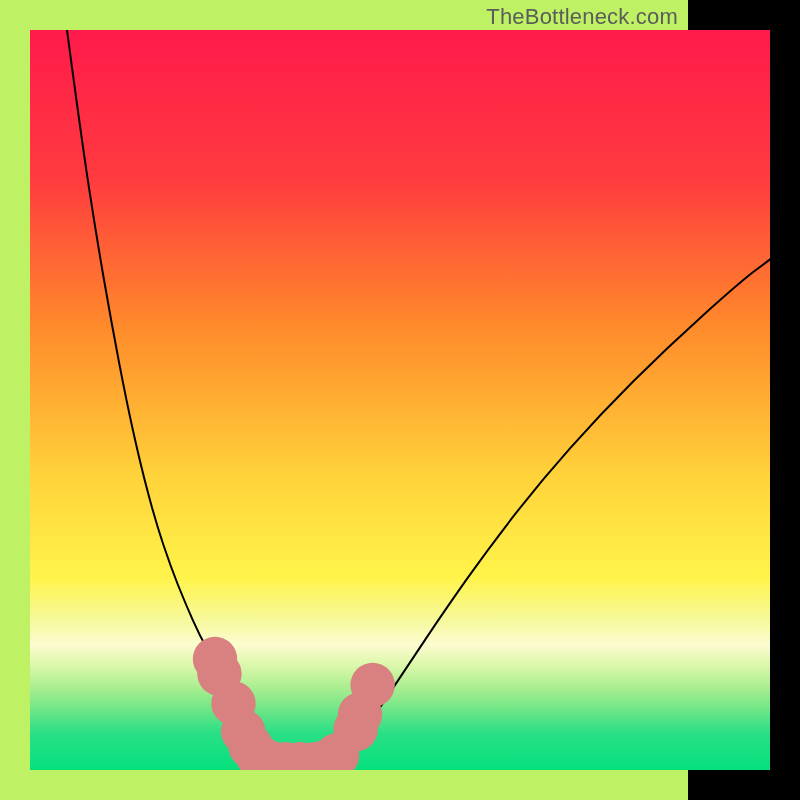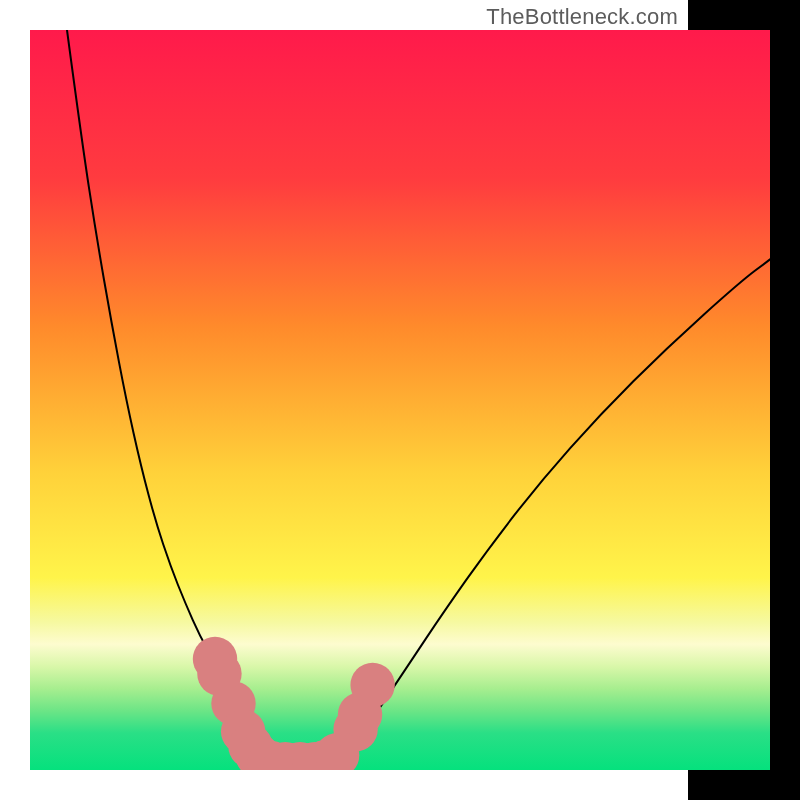--- a/index.html
+++ b/index.html
@@ -7,21 +7,21 @@
     padding: 0;
     width: 800px;
     height: 800px;
     background: #000;
     overflow: hidden;
   }
   .frame {
     position: relative;
     width: 688px;
     height: 800px;
-    background: #ffffff;
+    background: #bef264;
   }
   .plot-area {
     position: absolute;
     left: 30px;
     top: 30px;
     width: 740px;
     height: 740px;
     overflow: hidden;
   }
   .watermark {

